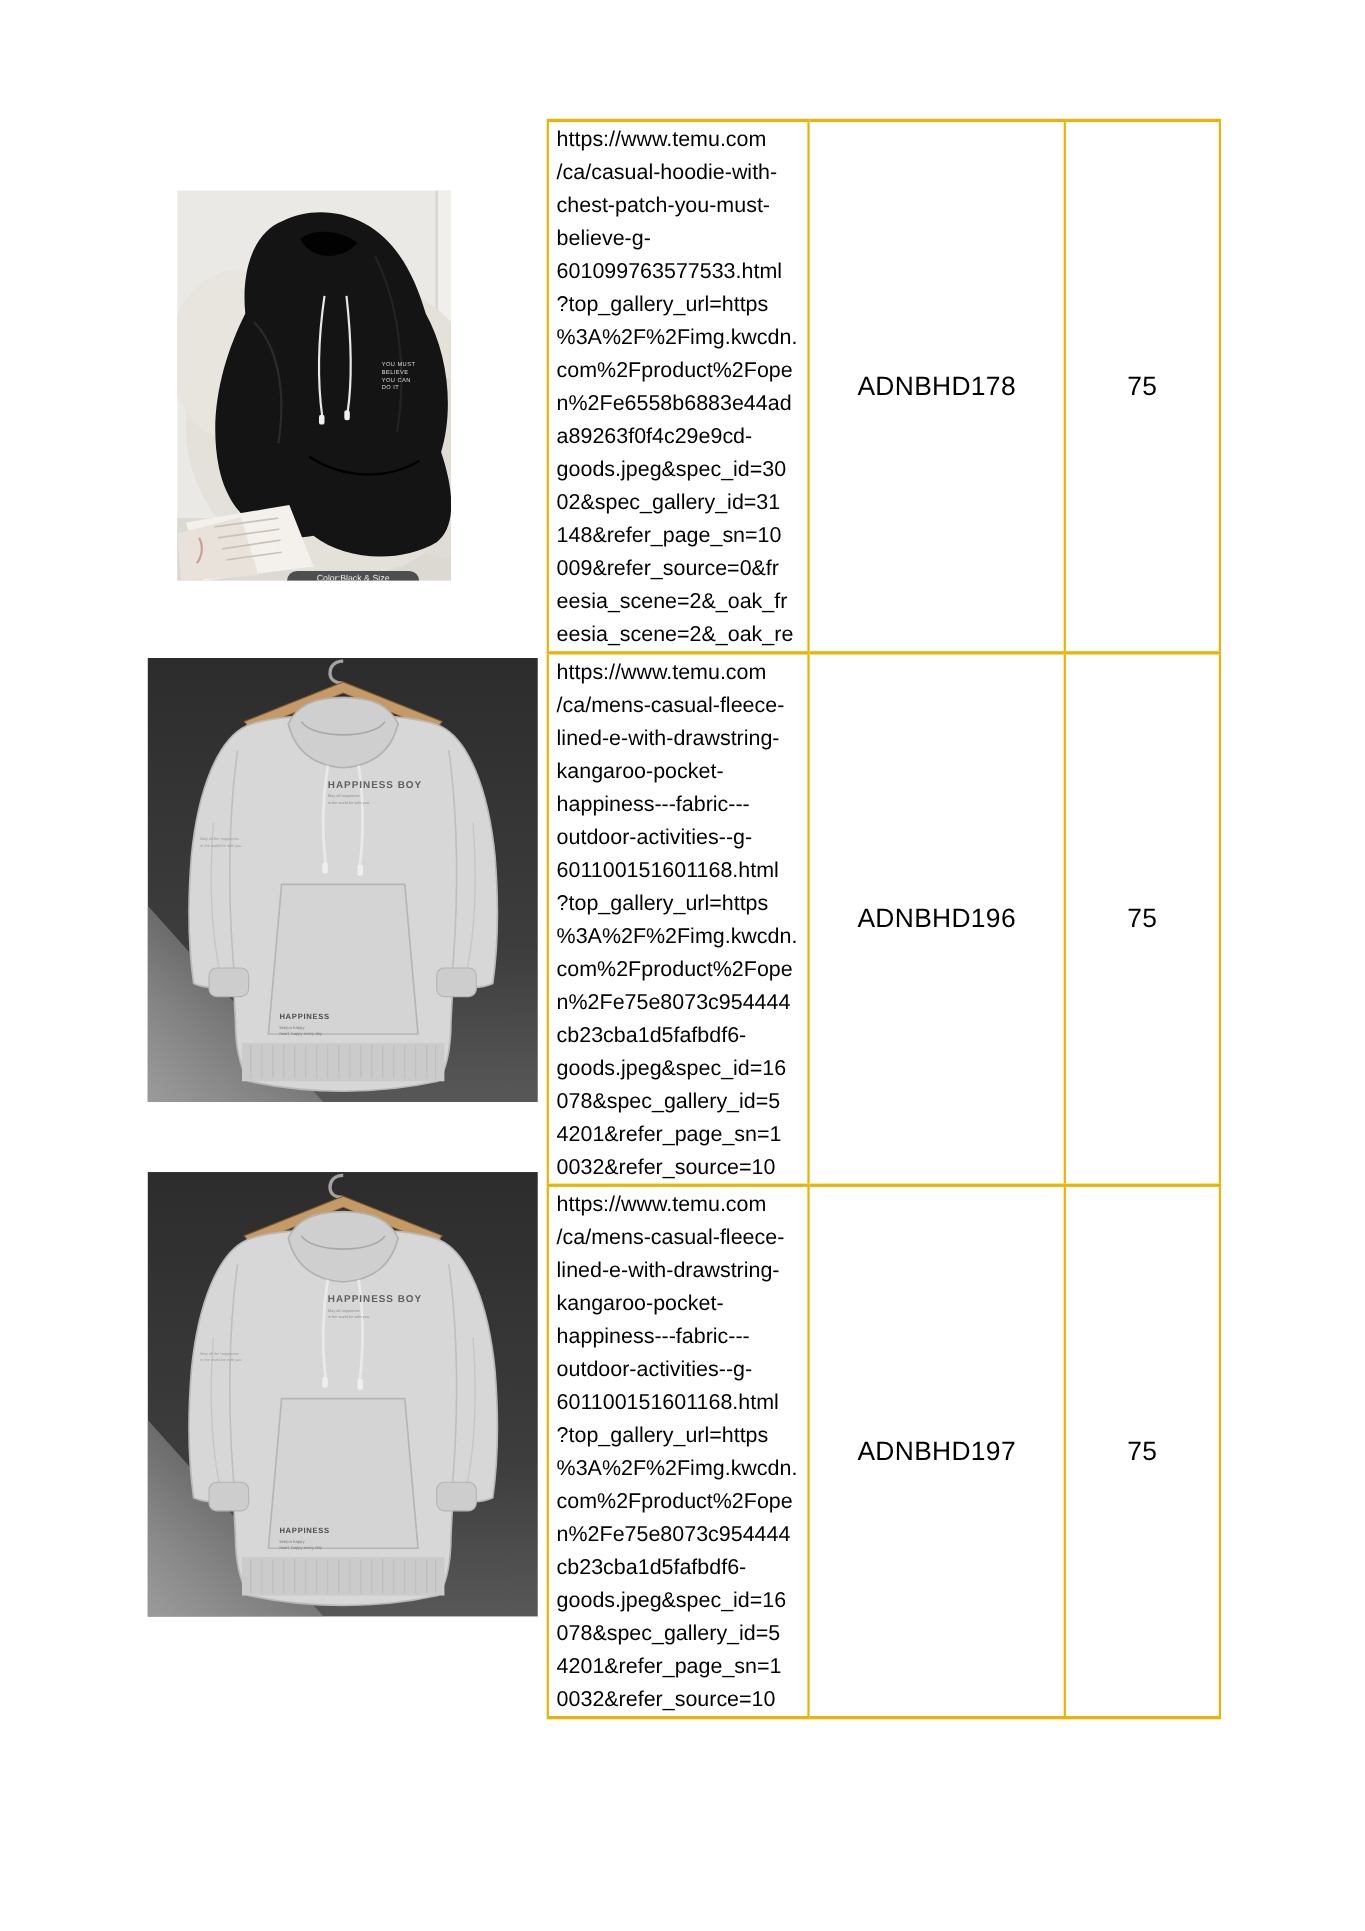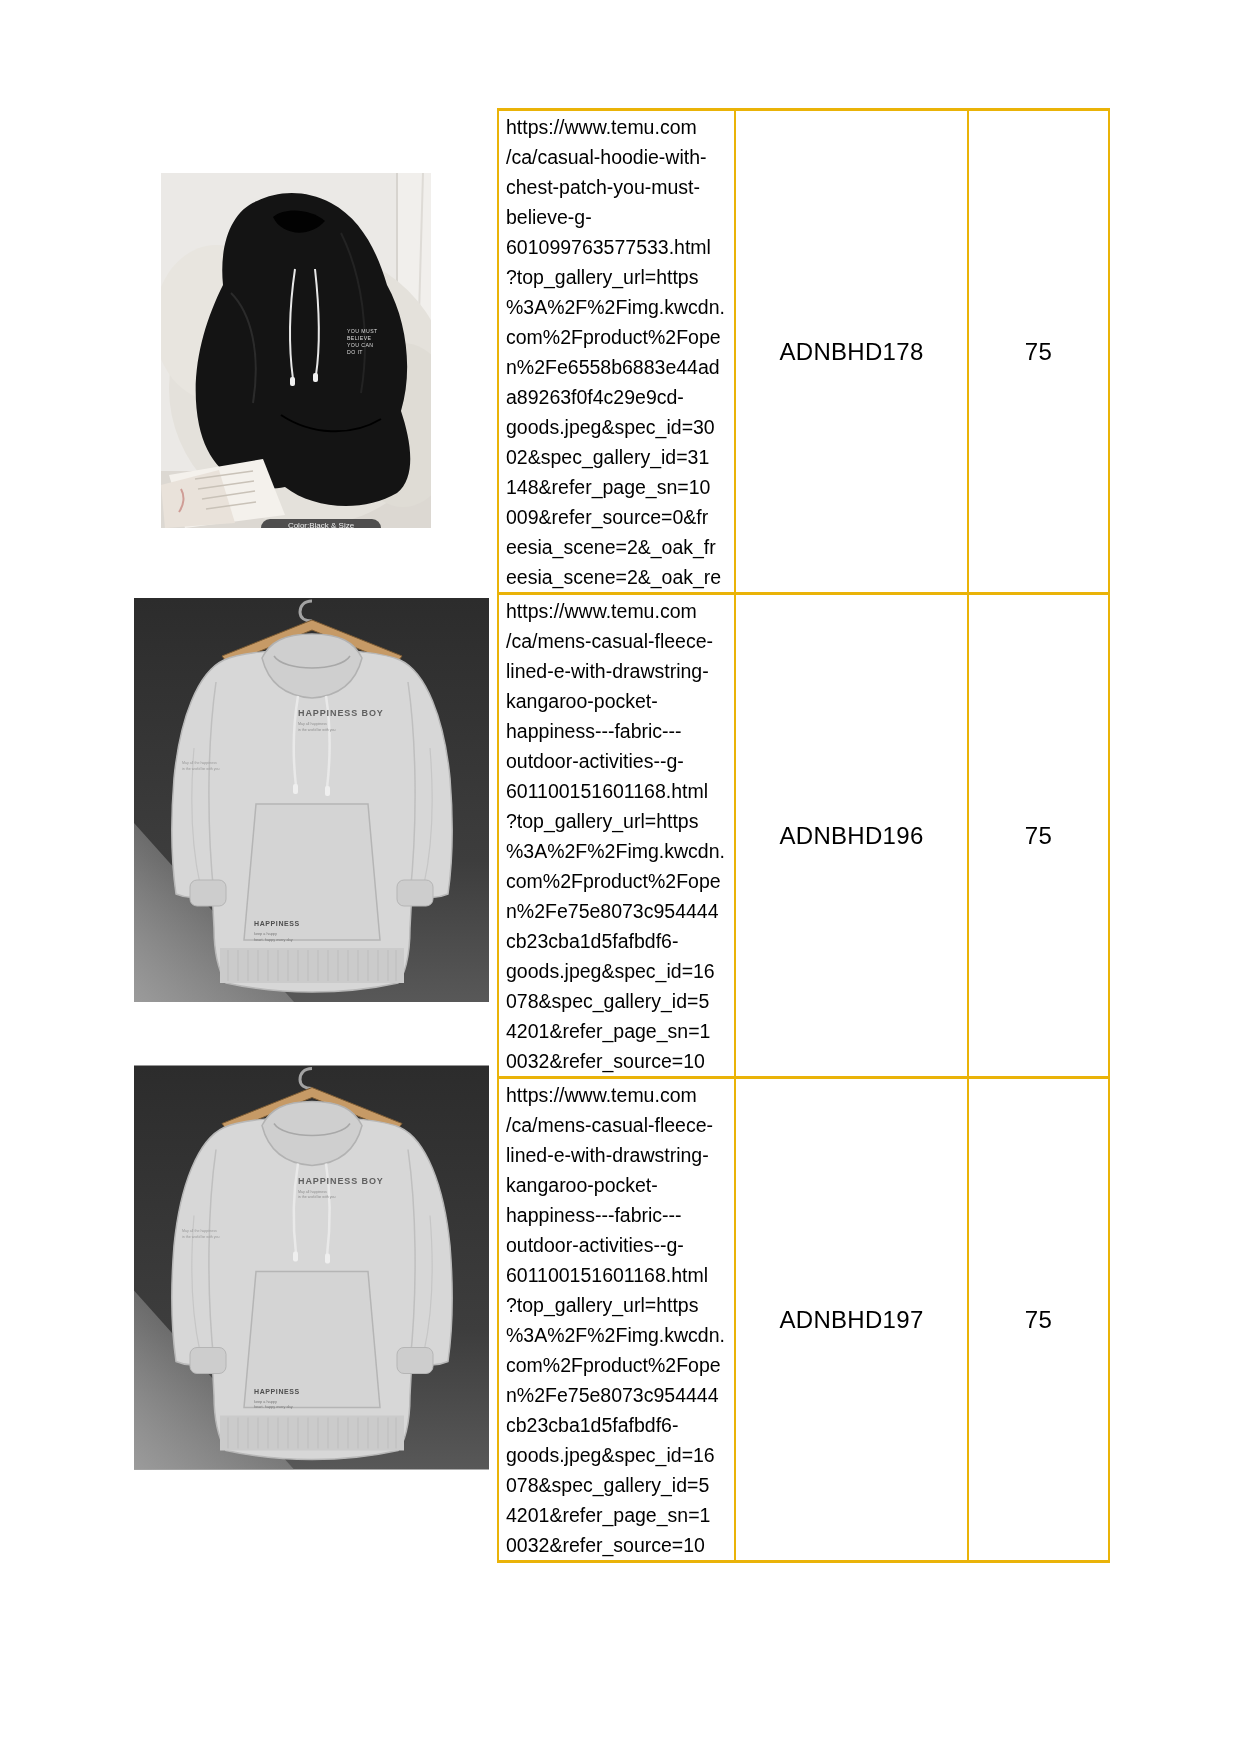--- a/index.html
+++ b/index.html
@@ -1,19 +1,19 @@
 <!DOCTYPE html>
 <html><head>
 <meta charset="utf-8">
 <style>
   html,body{margin:0;padding:0;background:#ffffff;}
   #canvas{position:relative;width:1241px;height:1755px;background:#ffffff;overflow:hidden;
           font-family:"Liberation Sans",sans-serif;color:#000;}
   .photo{position:absolute;overflow:hidden;}
-  #photo1{left:161px;top:173px;width:270px;height:355px;}
+  #photo1{left:161px;top:173px;width:249px;height:355px;}
   #photo2{left:134px;top:598px;width:355px;height:404px;}
   #photo3{left:134px;top:1065px;width:355px;height:405px;}
   table.ptable{position:absolute;left:497px;top:108px;border-collapse:collapse;table-layout:fixed;}
   table.ptable td{border:2px solid #eab308;padding:0;vertical-align:middle;overflow:hidden;margin-top:28px;}
   table.ptable td{border-top-width:3px;border-bottom-width:3px;}
   col.c-url{width:237px;} col.c-code{width:233px;} col.c-price{width:141px;}
   tr.r1 td{height:470px;} tr.r2 td{height:467px;} tr.r3 td{height:465px;}
   td.url-cell{vertical-align:top;}
   .url-text{white-space:pre;overflow:hidden;height:100%;padding:1px 0 0 7px;
             font-size:19.5px;line-height:30px;color:#000;}

